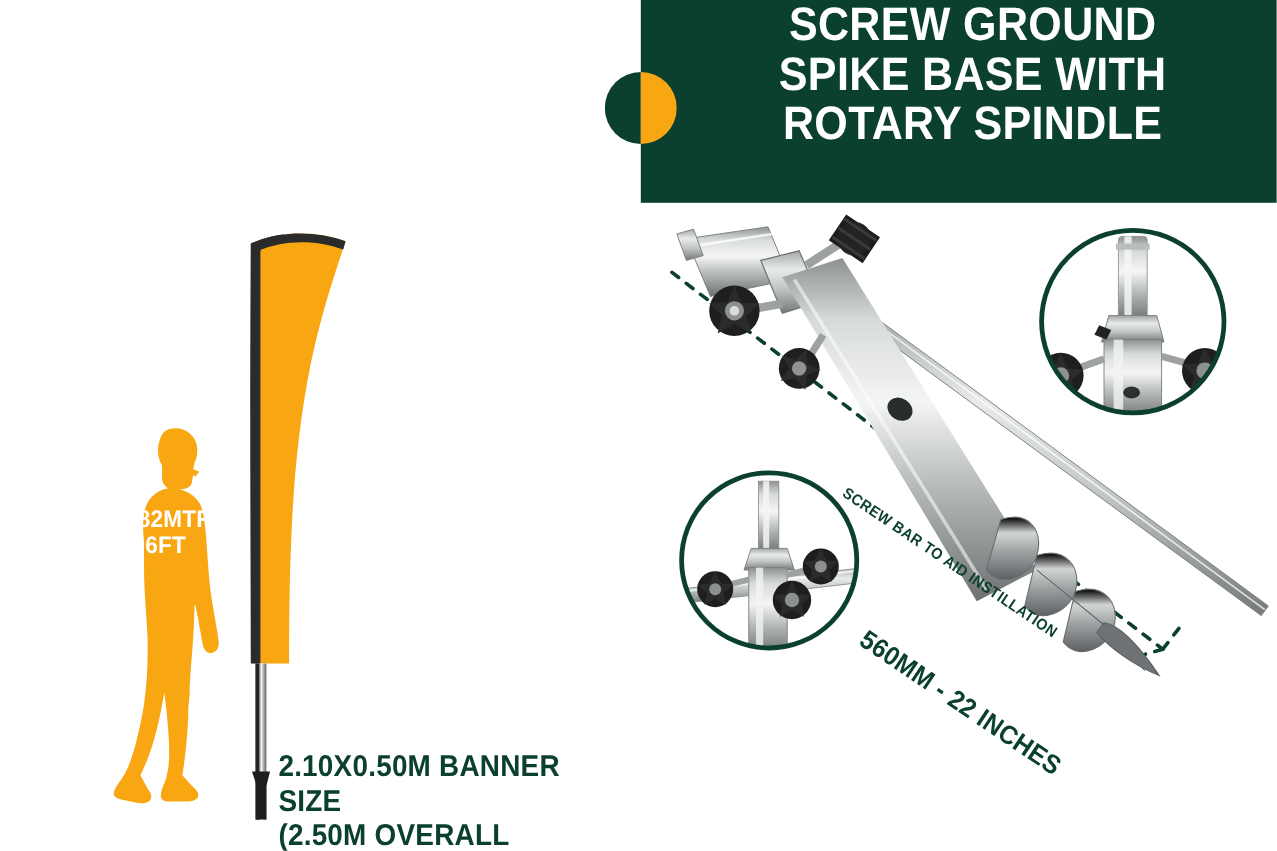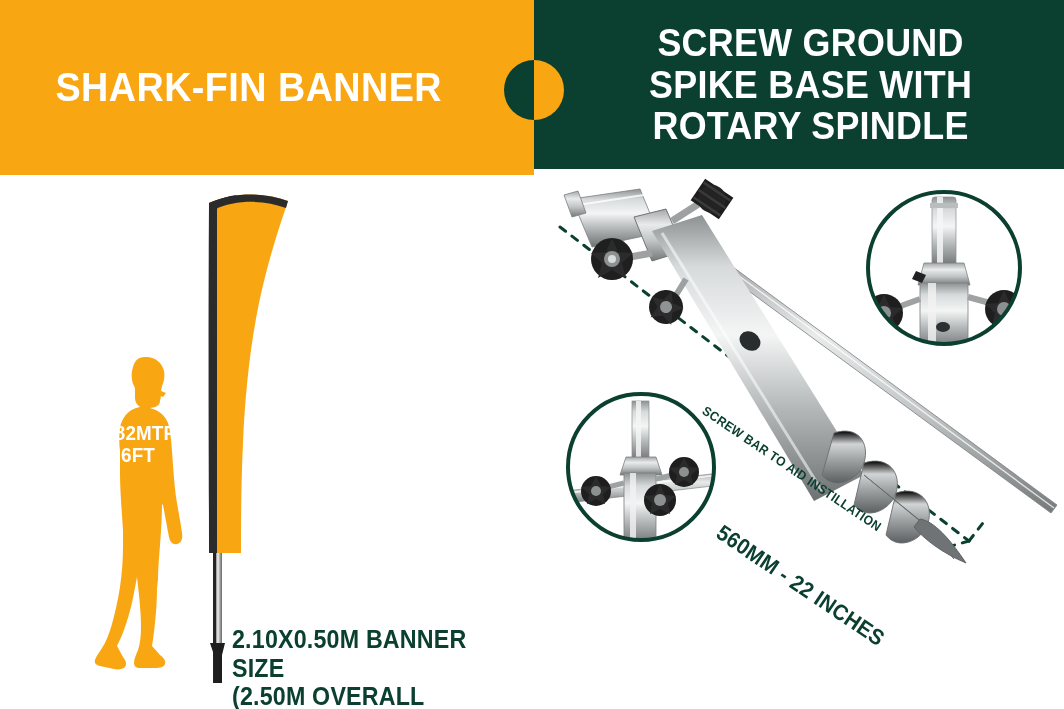--- a/index.html
+++ b/index.html
@@ -39,21 +39,21 @@
     justify-content: center;
   }
 
   .header-right {
     position: absolute;
     top: 0; left: 534px;
     width: 530px;
     height: 169px;
     background: #0B4031;
     display: flex;
-    align-items: center;
+    align-items: flex-start;
     justify-content: center;
   }
 
   .header-left-title {
     color: #ffffff;
     font-family: "Liberation Sans Narrow", "Liberation Sans", sans-serif;
     font-size: 41px;
     font-weight: bold;
     letter-spacing: 0.5px;
     text-align: center;
@@ -207,23 +207,20 @@
     z-index: 6;
   }
 </style>
 </head>
 <body>
 
 <div id="page">
 
   <div class="header">
 
-    <div class="header-left">
-      <div class="header-left-title">SHARK-FIN BANNER</div>
-    </div>
 
     <div class="header-right">
       <div class="header-right-title">
         <div>SCREW GROUND</div>
         <div>SPIKE BASE WITH</div>
         <div>ROTARY SPINDLE</div>
       </div>
     </div>
 
     <div class="seam-circle">

